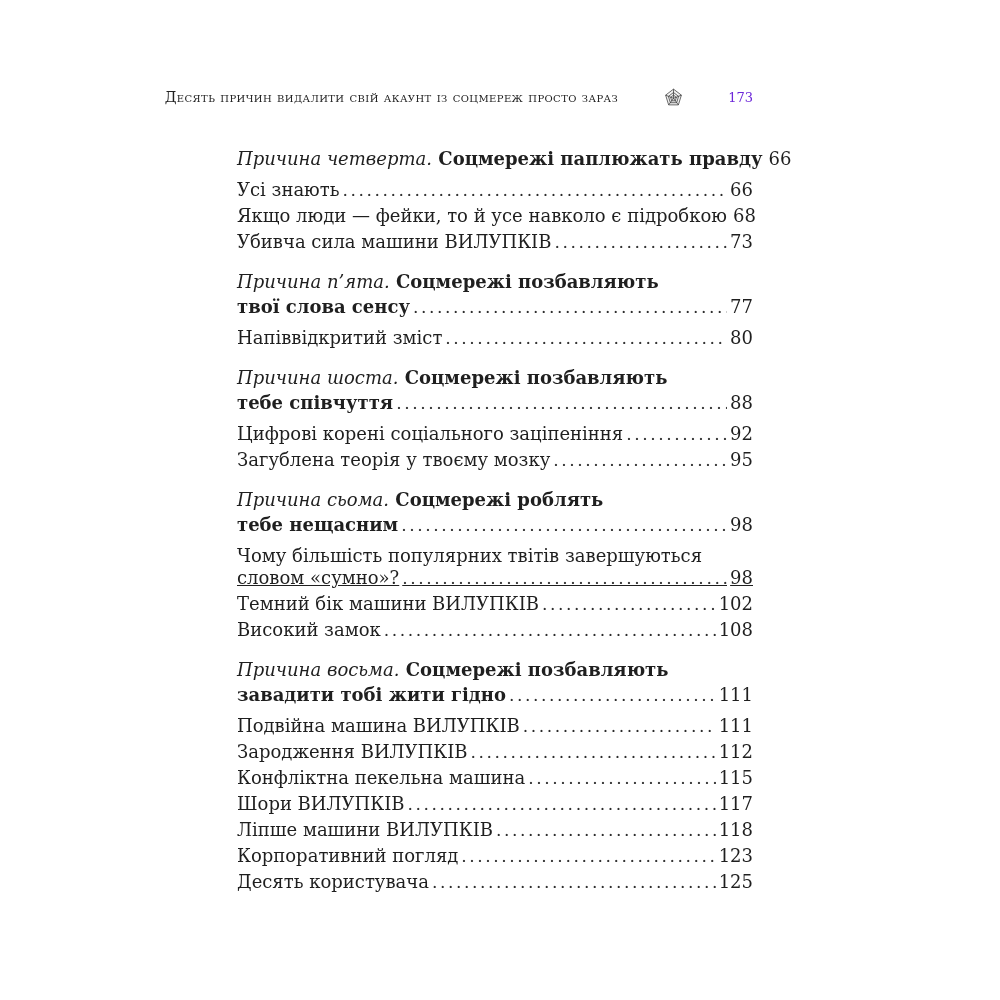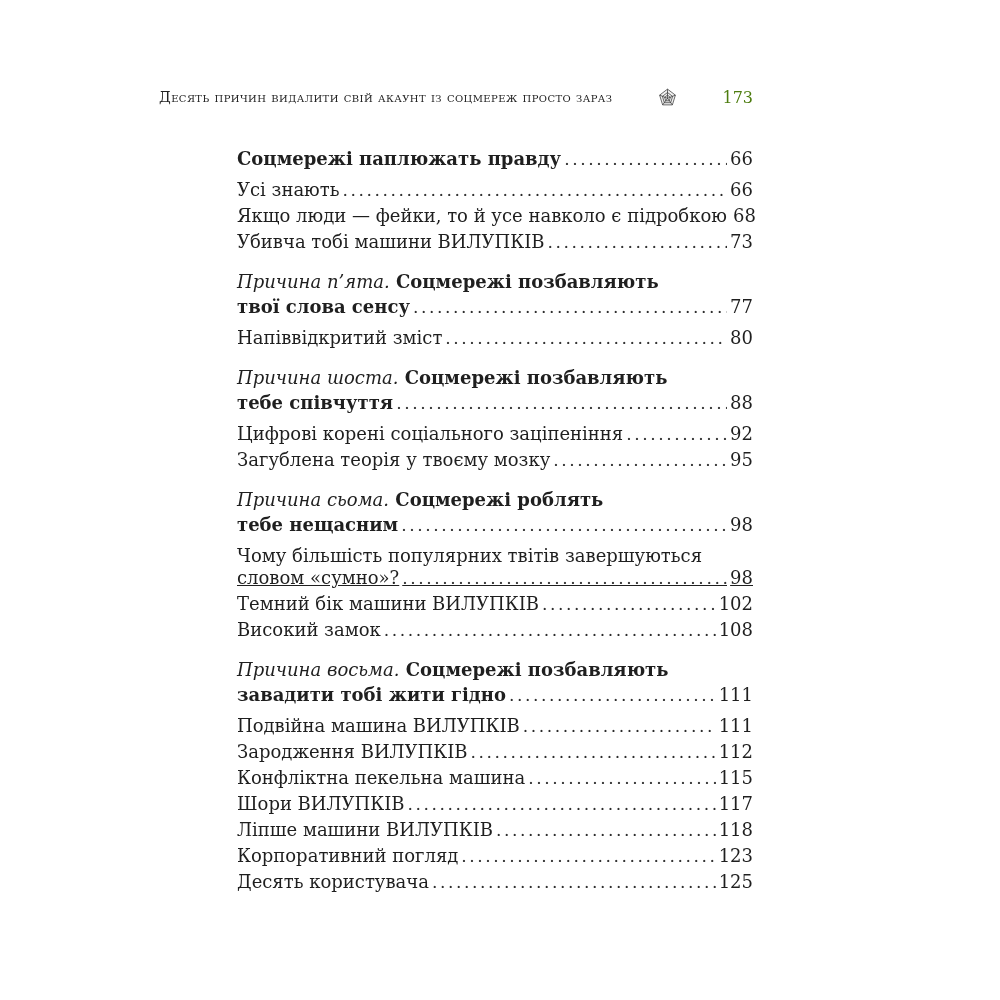--- a/index.html
+++ b/index.html
@@ -35,22 +35,22 @@
     letter-spacing: 0.4px;
     color: #222;
   }
   .ornament {
     width: 19px;
     height: 18px;
     margin: 0 9px 0 10px;
     flex: 0 0 auto;
   }
   .folio {
-    font-size: 16px;
-    color: #4d7c0f;
+    font-size: 13px;
+    color: #6d28d9;
   }
   
   .line {
     display: flex;
     align-items: baseline;
     line-height: 25px;
     font-size: 18px;
     white-space: nowrap;
   }
   .it { font-style: italic; margin-right: 0.35em; }
@@ -87,36 +87,37 @@
         <line x1="12" y1="13.8" x2="12" y2="1.5"></line>
         <line x1="12" y1="13.8" x2="22.5" y2="9.5"></line>
         <line x1="12" y1="13.8" x2="18.5" y2="22.5"></line>
         <line x1="12" y1="13.8" x2="5.5" y2="22.5"></line>
         <line x1="12" y1="13.8" x2="1.5" y2="9.5"></line>
       </svg>
       <span class="folio">173</span>
     </div>
 
     <div class="line h-end">
+      <span class="it">Причина четверта.</span>
       <span class="bd">Соцмережі паплюжать правду</span>
       <span class="leader"></span>
       <span class="pg">66</span>
     </div>
     <div class="line">
       <span>Усі знають</span>
       <span class="leader"></span>
       <span class="pg">66</span>
     </div>
     <div class="line">
       <span>Якщо люди — фейки, то й усе навколо є підробкою</span>
       <span class="leader"></span>
       <span class="pg">68</span>
     </div>
     <div class="line">
-      <span>Убивча тобі машини ВИЛУПКІВ</span>
+      <span>Убивча сила машини ВИЛУПКІВ</span>
       <span class="leader"></span>
       <span class="pg">73</span>
     </div>
 
     <div class="line sec-gap">
       <span class="it">Причина п’ята.</span>
       <span class="bd">Соцмережі позбавляють</span>
     </div>
     <div class="line h-end">
       <span class="bd">твої слова сенсу</span>

